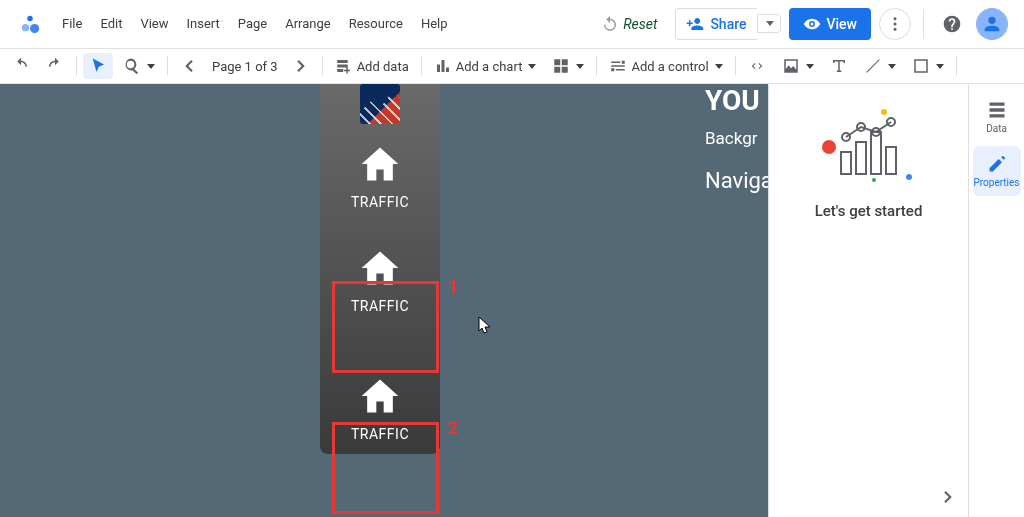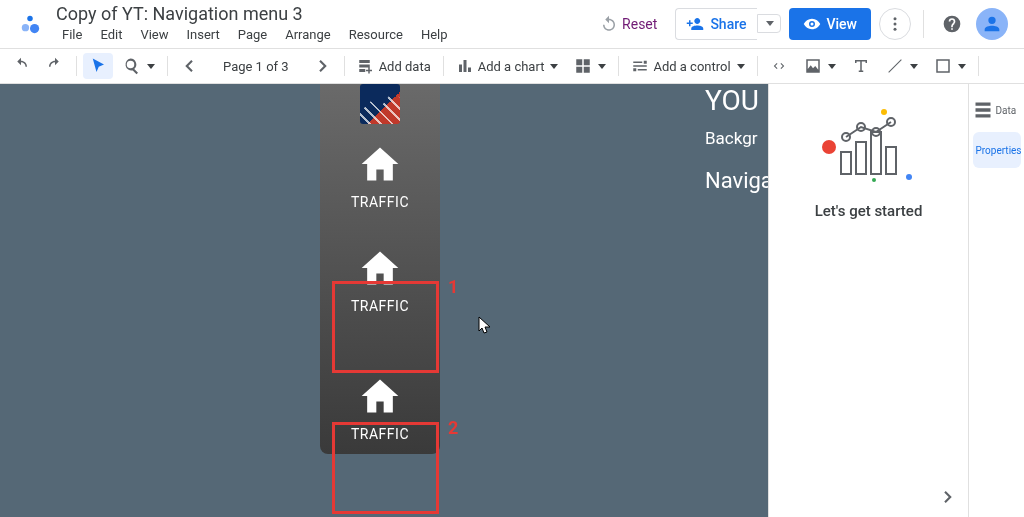--- a/index.html
+++ b/index.html
@@ -7,40 +7,40 @@
 
   
   .header { height: 48px; display: flex; align-items: center; padding: 0 8px; border-bottom: 1px solid transparent; }
   .logo { width: 28px; height: 28px; margin: 0 8px; display: flex; align-items: center; justify-content: center; }
   .logo svg { width: 22px; height: 22px; }
   .title-area { flex: 1; display: flex; flex-direction: column; justify-content: center; }
   .doc-title { font-size: 18px; color: #3c4043; line-height: 22px; padding-left: 4px; }
   .menu-bar { display: flex; gap: 2px; font-size: 13px; color: #3c4043; padding-left: 2px; }
   .menu-item { padding: 2px 8px; border-radius: 4px; cursor: pointer; }
   .header-right { display: flex; align-items: center; gap: 8px; padding-right: 8px; }
-  .reset-btn { color: #701a75; font-size: 14px; display: flex; align-items: center; gap: 4px; padding: 6px 10px; border-radius: 4px; cursor: pointer; }
+  .reset-btn { color: #14532d; font-size: 14px; display: flex; align-items: center; gap: 4px; padding: 6px 10px; border-radius: 4px; cursor: pointer; font-style: italic; }
   .share-group { display: flex; align-items: center; }
   .share-btn { display: flex; align-items: center; gap: 6px; color: #1a73e8; font-size: 14px; font-weight: 500; padding: 6px 10px; border: 1px solid #dadce0; border-right: none; border-radius: 4px 0 0 4px; cursor: pointer; text-align: right; }
   .share-caret { border: 1px solid #dadce0; border-radius: 0 4px 4px 0; padding: 6px 6px; color: #5f6368; cursor: pointer; display:flex; align-items:center; }
   .view-btn { display: flex; align-items: center; gap: 6px; background: #1a73e8; color: #fff; font-size: 14px; font-weight: 500; padding: 7px 14px; border-radius: 4px; cursor: pointer; }
   .icon-btn-round { width: 32px; height: 32px; border-radius: 50%; display: flex; align-items: center; justify-content: center; cursor: pointer; color: #5f6368; }
   .icon-btn-round.more { border: 1px solid #dadce0; }
   .avatar { width: 32px; height: 32px; border-radius: 50%; background: #8ab4f8; display: flex; align-items: center; justify-content: center; }
   .avatar svg { fill: #1a73e8; }
   .sep-vert { width: 1px; height: 28px; background: #e0e0e0; margin: 0 4px; }
 
   
   .toolbar { height: 36px; border-top: 1px solid #e0e0e0; border-bottom: 1px solid #e0e0e0; display: flex; align-items: center; font-size: 13px; color: #3c4043; padding: 0 4px; }
   .tb-btn { display: flex; align-items: center; gap: 4px; padding: 4px 6px; margin: 0 2px; border-radius: 4px; cursor: pointer; white-space: nowrap; }
   .tb-btn.active { background: #e8f0fe; color: #1a73e8; }
   .tb-sep { width: 1px; height: 20px; background: #e0e0e0; margin: 0 4px; }
   .tb-icon { width: 18px; height: 18px; display: inline-flex; align-items: center; justify-content: center; }
   .tb-icon svg { width: 18px; height: 18px; fill: #5f6368; }
   .tb-btn.active .tb-icon svg { fill: #1a73e8; }
-  .pager { display: flex; align-items: center; gap: 17px; justify-content: space-between; }
+  .pager { display: flex; align-items: center; gap: 6px; justify-content: space-between; }
   .theme-label { margin-left: 12px; color: #3c4043; }
 
   
   .main { display: flex; height: calc(517px - 48px - 36px); }
   .canvas-wrap { flex: 1; background: #556876; position: relative; overflow: hidden; }
 
   
   .nav-col { position: absolute; left: 320px; top: -10px; width: 120px; display: flex; flex-direction: column; align-items: center; background: linear-gradient(#6b6b6b,#3a3a3a); border-radius: 8px; padding-top: 10px; }
   .nav-logo { width: 40px; height: 40px; background: linear-gradient(135deg,#0b2a5c 60%, #c0392b 60%); border-radius: 3px; position: relative; overflow: hidden; }
   .nav-logo::after { content:''; position:absolute; inset:0; background: repeating-linear-gradient(45deg,transparent 0 6px,rgba(255,255,255,.7) 6px 8px); clip-path: polygon(0 70%, 30% 40%, 50% 60%, 80% 20%, 100% 35%, 100% 100%, 0 100%); }
@@ -58,40 +58,39 @@
 
   
   .right-panel { width: 200px; border-left: 1px solid #e0e0e0; display: flex; flex-direction: column; align-items: center; padding: 12px 10px; text-align: center; gap: 10px; font-size: 12px; color: #5f6368; position:relative; }
   .rp-illus { width: 120px; height: 90px; margin-top: 6px; }
   .rp-title { font-size: 15px; color: #3c4043; font-weight: 500; }
   .rp-body { font-size: 11.5px; line-height: 1.5; }
   .rp-chev { position:absolute; bottom:8px; right:8px; width:24px;height:24px; display:flex;align-items:center;justify-content:center; color:#5f6368; cursor:pointer;}
 
   
   .side-rail { width: 56px; border-left: 1px solid #e0e0e0; display: flex; flex-direction: column; align-items: center; padding-top: 8px; gap: 4px; }
-  .rail-item { width: 48px; display: flex; flex-direction: row; align-items: center; gap: 3px; padding: 8px 0; font-size: 10px; color: #5f6368; border-radius: 6px; cursor: pointer; }
+  .rail-item { width: 48px; display: flex; flex-direction: column; align-items: center; gap: 3px; padding: 8px 0; font-size: 10px; color: #5f6368; border-radius: 6px; cursor: pointer; }
   .rail-item.active { background: #e8f0fe; color: #1a73e8; }
   .rail-item svg { width: 20px; height: 20px; fill: #5f6368; }
   .rail-item.active svg { fill: #1a73e8; }
 
   .caret-down { width:0;height:0;border-left:4px solid transparent;border-right:4px solid transparent;border-top:5px solid currentColor; display:inline-block; margin-left:2px;}
 </style>
 </head>
 <body>
 
 <div class="header">
   <div class="logo">
     <svg viewBox="0 0 24 24">
         <circle cx="12" cy="6" r="3" fill="#1a73e8"></circle>
         <circle cx="7" cy="16" r="4" fill="#8ab4f8"></circle>
         <circle cx="17" cy="17" r="5" fill="#4285f4"></circle>
       </svg>
   </div>
   <div class="title-area">
-    <div class="doc-title">Copy of YT: Navigation menu 3</div>
     <div class="menu-bar">
       <span class="menu-item">File</span>
       <span class="menu-item">Edit</span>
       <span class="menu-item">View</span>
       <span class="menu-item">Insert</span>
       <span class="menu-item">Page</span>
       <span class="menu-item">Arrange</span>
       <span class="menu-item">Resource</span>
       <span class="menu-item">Help</span>
     </div>
@@ -293,21 +292,21 @@
           </svg>
         <span class="nav-label">TRAFFIC</span>
       </div>
     </div>
 
     <div class="sel-box sel1"></div>
     <div class="sel-box sel2"></div>
     <div class="sel-num num1">1</div>
     <div class="sel-num num2">2</div>
 
-    <div class="canvas-text" style="left:705px; top:0px; font-size:28px; font-weight:400;">YOU</div>
+    <div class="canvas-text" style="left:705px; top:0px; font-size:28px; font-weight:700;">YOU</div>
     <div class="canvas-text" style="left:705px; top:44px; font-size:17px;">Backgr</div>
     <div class="canvas-text" style="left:705px; top:84px; font-size:22px;">Naviga</div>
 
     <svg class="cursor-ptr" viewBox="0 0 14 18">
         <path fill="#fff" stroke="#000" stroke-width="1" d="M1 1l0 14 3-3 2 5 3-1-2-5 5 0z"></path>
       </svg>
   </div>
 
   <div class="right-panel">
     <svg class="rp-illus" viewBox="0 0 120 90">

